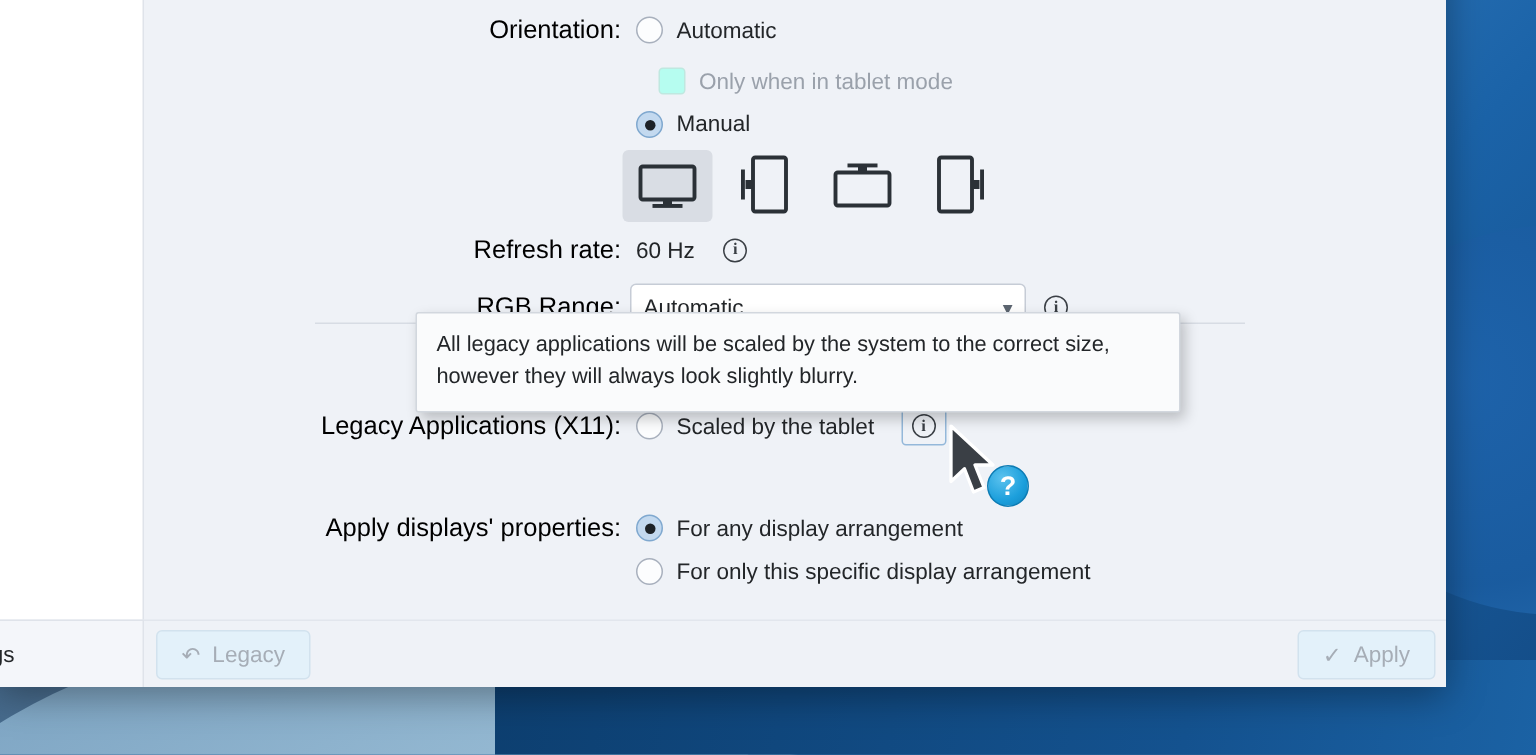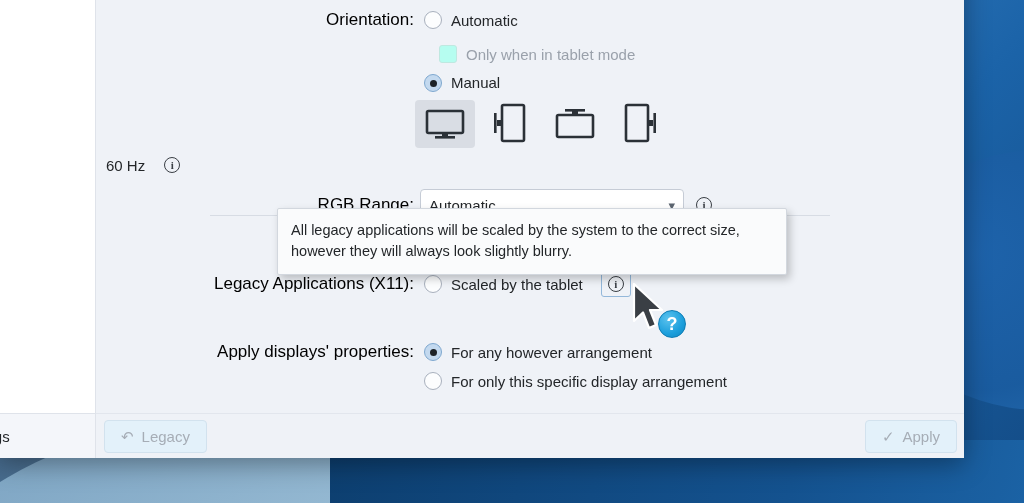--- a/index.html
+++ b/index.html
@@ -313,20 +313,21 @@
             <rect x="3" y="2" width="22" height="36" rx="1.5" fill="none" stroke="#2b3137" stroke-width="2.6"></rect>
             <rect x="25" y="17" width="5" height="6" fill="#2b3137"></rect>
             <rect x="30.4" y="10" width="2.6" height="20" fill="#2b3137"></rect>
           </svg>
         </div>
 
       </div>
     </div>
 
     <div class="row" style="left:0; top:197px; width:760px;">
+      <div class="label" style="width:318px;">Refresh rate:</div>
       <div style="display:flex; gap:19px; margin-left:10px;">
         <span class="value">60 Hz</span>
         <span class="info-icon">i</span>
       </div>
     </div>
 
     <div class="row" style="left:0; top:229px; width:790px;">
       <div class="label" style="width:318px;">RGB Range:</div>
       <div style="display:flex; align-items:center; gap:12px; margin-left:6px;">
         <div class="combo">
@@ -348,21 +349,21 @@
           <span class="info-icon" style="border:1.4px solid #3a3f45;">i</span>
         </span>
       </div>
     </div>
 
 
     <div class="row" style="left:0; top:382px; width:820px;">
       <div class="label" style="width:318px;">Apply displays' properties:</div>
       <div style="display:flex; align-items:center; gap:9px; margin-left:10px;">
         <span class="radio checked"></span>
-        <span class="value">For any however arrangement</span>
+        <span class="value">For any display arrangement</span>
       </div>
     </div>
 
     <div class="row" style="left:0; top:412px; width:820px;">
       <div style="width:318px;"></div>
       <div style="display:flex; align-items:center; gap:9px; margin-left:10px;">
         <span class="radio"></span>
         <span class="value">For only this specific display arrangement</span>
       </div>
     </div>

